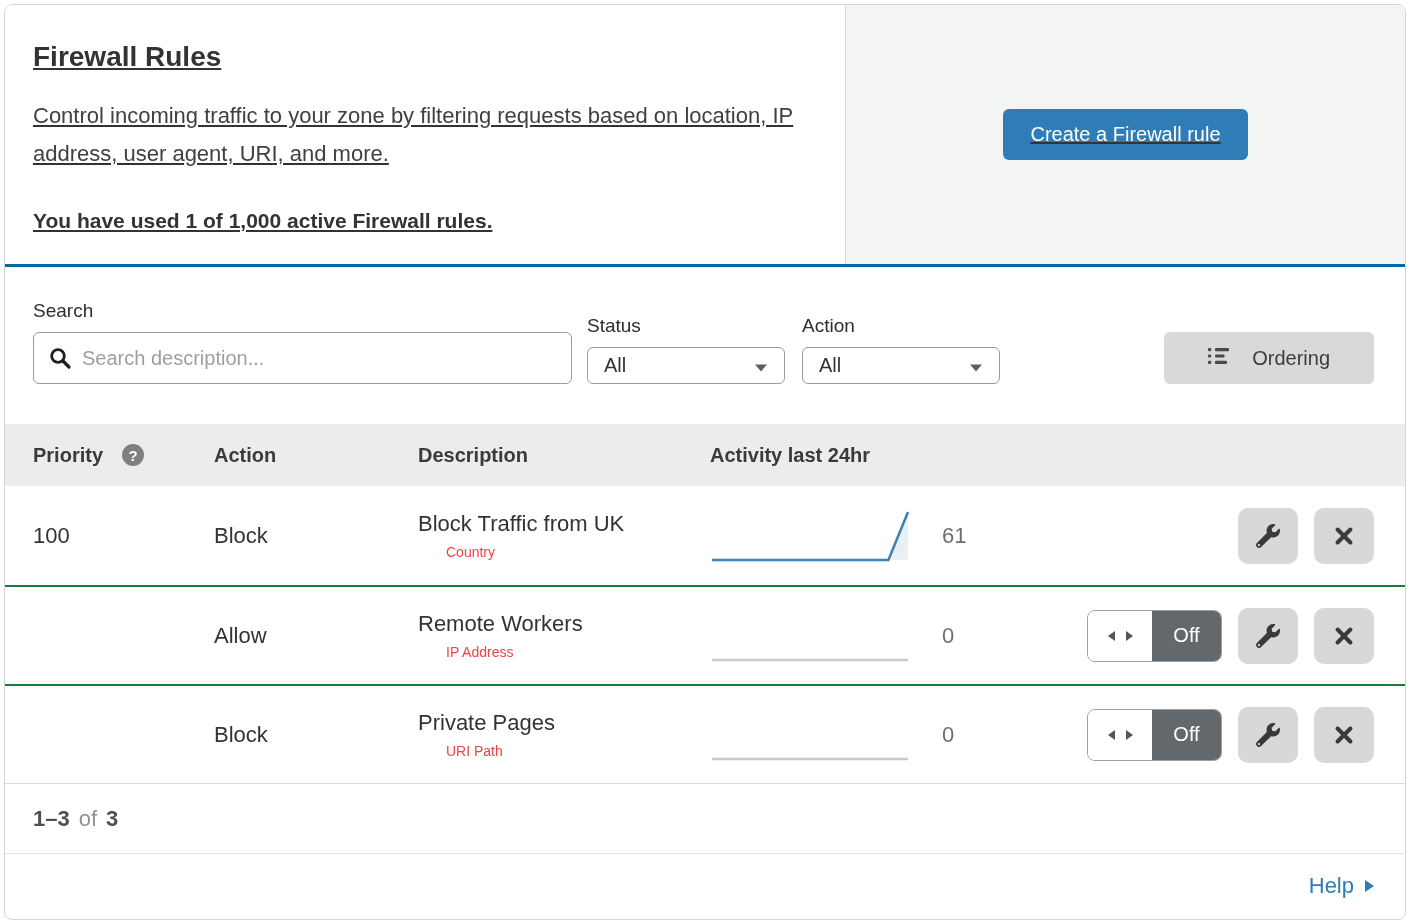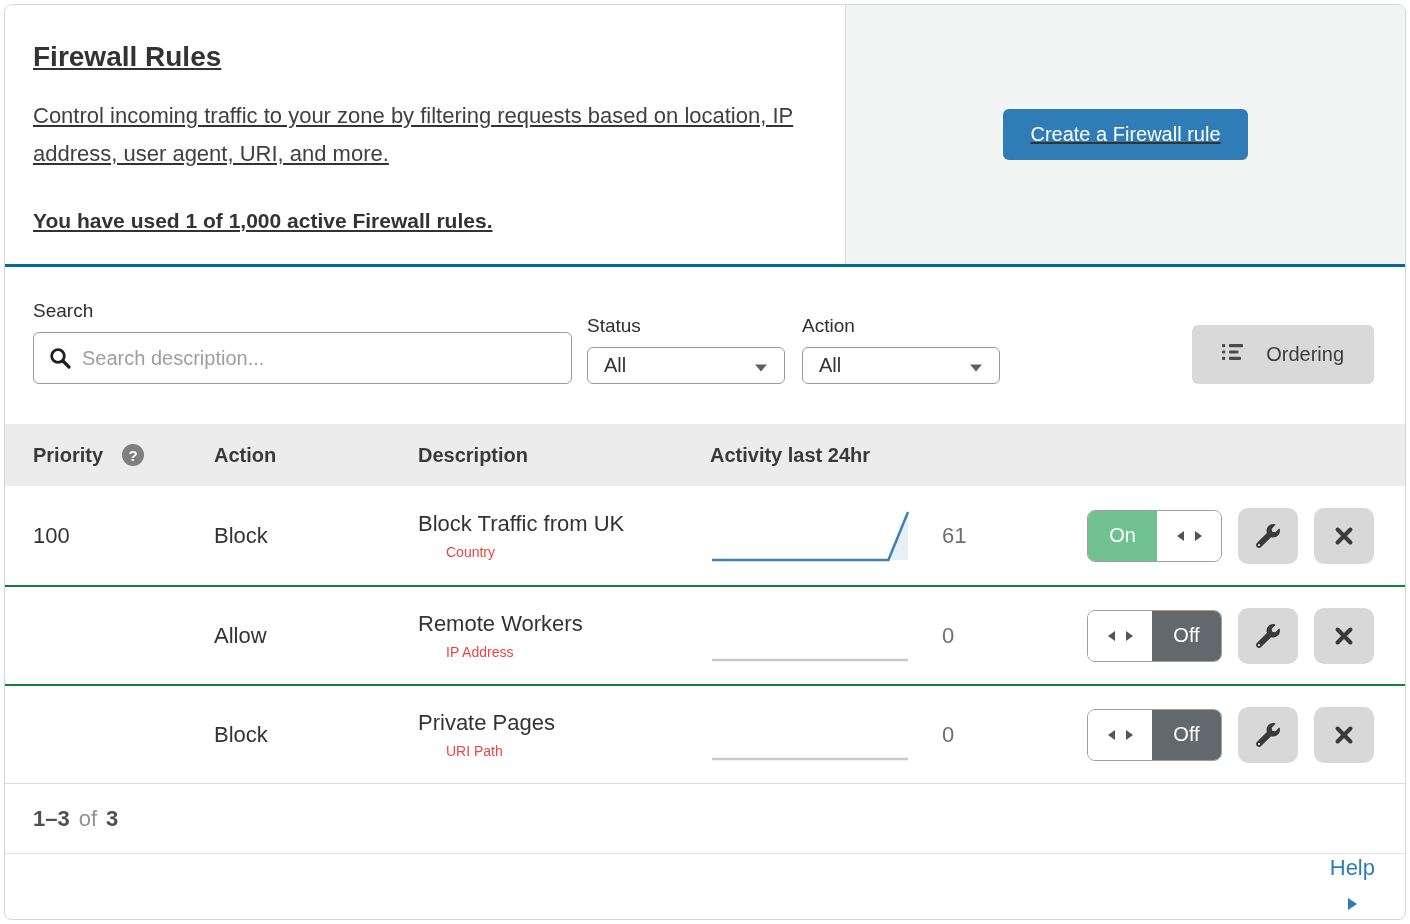--- a/index.html
+++ b/index.html
@@ -25,22 +25,22 @@
   .search-box { position: relative; width: 539px; height: 52px; }
   .search-box input { width: 100%; height: 52px; border: 1px solid #9a9a9a; border-radius: 6px;
     padding: 0 16px 0 48px; font-size: 20px; color: #333; font-family: inherit; background: #fff; outline: none; }
   .search-box input::placeholder { color: #9e9e9e; }
   .search-icon { position: absolute; left: 15px; top: 14px; }
   .fgroup.status { margin-left: 15px; }
   .fgroup.action { margin-left: 17px; }
   .select { width: 198px; height: 37px; border: 1px solid #9a9a9a; border-radius: 6px; background: #fff;
     display: flex; align-items: center; justify-content: space-between; padding: 0 16px; font-size: 20px;
     color: #333; cursor: pointer; }
-  .ordering-btn { margin-left: auto; height: 59px; display: flex; align-items: center; gap: 22px;
-    background: #d9d9d9; border: none; border-radius: 6px; padding: 0 30px; font-size: 20px;
+  .ordering-btn { margin-left: auto; height: 52px; display: flex; align-items: center; gap: 22px;
+    background: #d9d9d9; border: none; border-radius: 6px; padding: 0 44px; font-size: 20px;
     color: #3d3d3d; font-family: inherit; cursor: pointer; }
 
   
   .thead, .t-row { display: grid; grid-template-columns: 181px 204px 292px 1fr auto;
     align-items: center; padding: 0 31px 0 28px; }
   .thead { height: 62px; background: #ececec; font-size: 20px; font-weight: bold; color: #3a3a3a; }
   .th-priority { display: flex; align-items: center; gap: 19px; }
   .qmark-icon { width: 22px; height: 22px; border-radius: 50%; background: #7f7f7f; color: #fff;
     font-size: 15px; font-weight: bold; display: inline-flex; align-items: center; justify-content: center; cursor: pointer; }
   .t-row { height: 99px; background: #fff; }
@@ -67,21 +67,21 @@
     display: flex; align-items: center; justify-content: center; cursor: pointer; }
 
   
   .pagination { height: 70px; border-top: 1px solid #dcdcdc; display: flex; align-items: center;
     padding-left: 28px; font-size: 22px; }
   .pg-bold { font-weight: bold; color: #4f4f4f; }
   .pg-of { color: #919191; margin: 0 9px; }
   .help-row { height: 65px; border-top: 1px solid #e3e3e3; display: flex; align-items: center;
     justify-content: flex-end; padding-right: 30px; }
   .help-link { display: flex; align-items: center; gap: 10px; color: var(--accent-blue, #2f7cb6);
-    font-size: 22px; text-decoration: none; cursor: pointer; flex-direction: column; }
+    font-size: 22px; text-decoration: none; cursor: pointer; }
 </style>
 </head>
 <body>
 
 <div class="card">
 
   <div class="top">
     <div class="top-left">
       <div class="page-title">Firewall Rules</div>
       <p class="page-desc">Control incoming traffic to your zone by filtering requests based on location, IP address, user agent, URI, and more.</p>
@@ -161,29 +161,20 @@
       <div class="desc-sub">Country</div>
     </div>
     <div class="cell-activity">
       <svg class="spark spark-active" viewBox="0 0 200 64" width="200" height="64">
         <polygon class="spark-fill" points="2,56 21.6,56 41.2,56 60.8,56 80.4,56 100,56 119.6,56 139.2,56 158.8,56 178.4,56 198,8 198,56 2,56"></polygon>
         <polyline class="spark-line" points="2,56 21.6,56 41.2,56 60.8,56 80.4,56 100,56 119.6,56 139.2,56 158.8,56 178.4,56 198,8"></polyline>
       </svg>
       <span class="activity-count">61</span>
     </div>
     <div class="cell-controls">
-      <div class="toggle">
-        <span class="seg seg-on">On</span>
-        <span class="seg seg-handle">
-          <svg width="27" height="12" viewBox="0 0 27 12">
-            <polygon points="8,1 1,6 8,11" fill="#555"></polygon>
-            <polygon points="19,1 26,6 19,11" fill="#555"></polygon>
-          </svg>
-        </span>
-      </div>
       <button class="icon-btn">
         <svg width="24" height="24" viewBox="0 0 512 512">
           <path fill="#3a3a3a" d="M507.73 109.1c-2.24-9.03-13.54-12.09-20.12-5.51l-74.36 74.36-67.88-11.31-11.31-67.88 74.36-74.36c6.62-6.62 3.43-17.9-5.66-20.16-47.38-11.74-99.55.91-136.58 37.93-39.64 39.64-50.55 97.1-34.05 147.2L18.74 402.76c-24.99 24.99-24.99 65.51 0 90.5 24.99 24.99 65.51 24.99 90.5 0l213.21-213.21c50.12 16.71 107.47 5.68 147.37-34.22 37.07-37.07 49.7-89.32 37.91-136.73zM64 472c-13.25 0-24-10.75-24-24 0-13.26 10.75-24 24-24s24 10.74 24 24c0 13.25-10.75 24-24 24z"></path>
         </svg>
       </button>
       <button class="icon-btn">
         <svg width="22" height="22" viewBox="0 0 24 24">
           <path d="M5 5 L19 19 M19 5 L5 19" stroke="#3a3a3a" stroke-width="4.5" stroke-linecap="round" fill="none"></path>
         </svg>
       </button>

